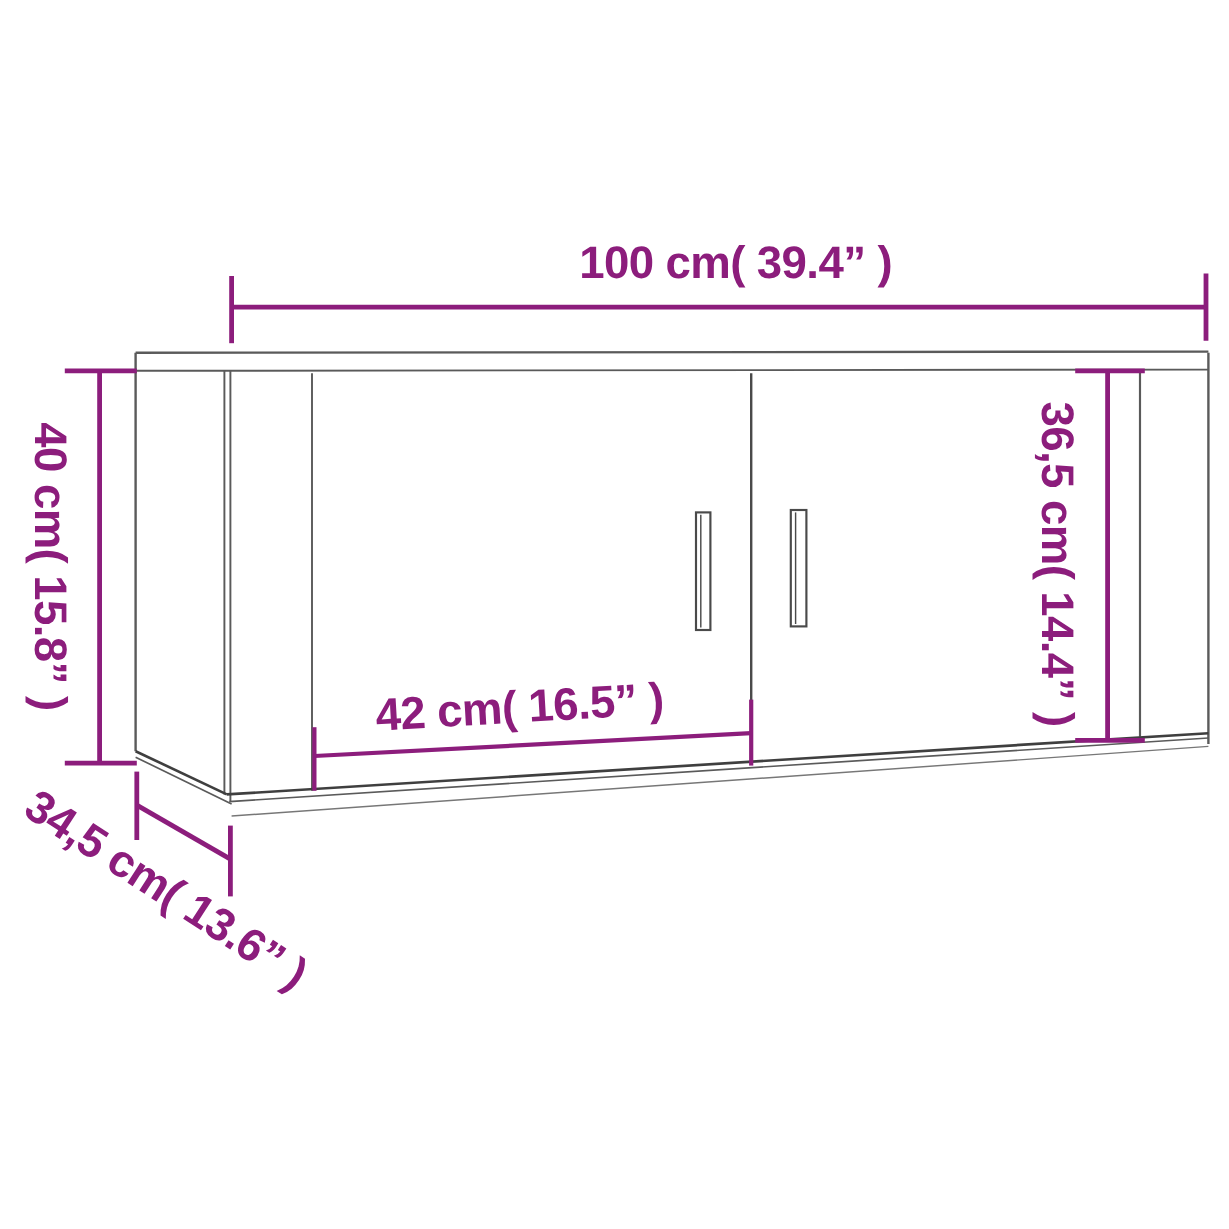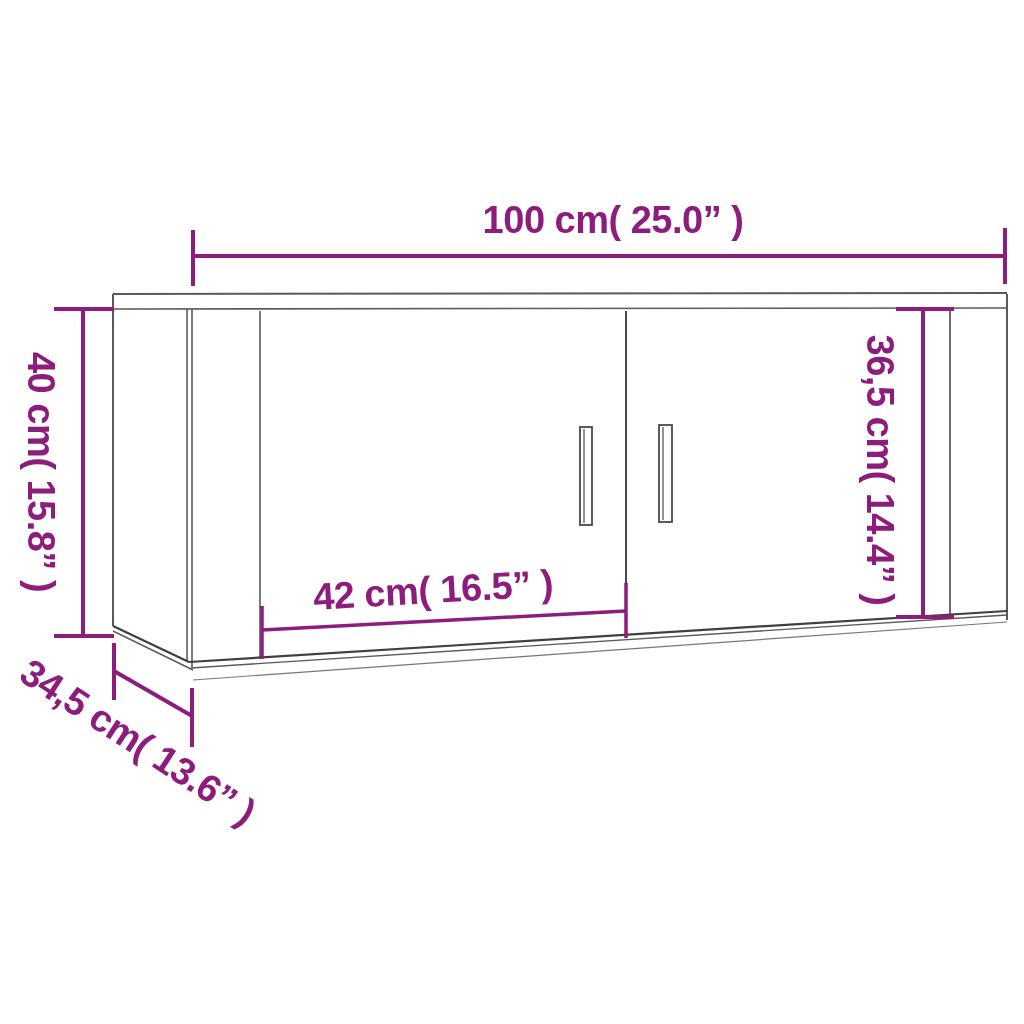--- a/index.html
+++ b/index.html
@@ -90,19 +90,19 @@
       </g>
 
       <g>
         <line x1="114" y1="671" x2="192" y2="716" stroke-width="4"></line>
         <line x1="114" y1="643" x2="114" y2="700" stroke-width="4"></line>
         <line x1="192" y1="688" x2="192" y2="747" stroke-width="4"></line>
       </g>
     </g>
   </svg>
 
-  <div class="dim-label lbl-width">100 cm( 25.0”  )</div>
+  <div class="dim-label lbl-width">100 cm( 39.4”  )</div>
   <div class="dim-label lbl-height">40 cm( 15.8”  )</div>
   <div class="dim-label lbl-door-height">36,5 cm( 14.4”  )</div>
   <div class="dim-label lbl-door-width">42 cm( 16.5”  )</div>
   <div class="dim-label lbl-depth">34,5 cm( 13.6”  )</div>
 
 </div>
 
 </body></html>

